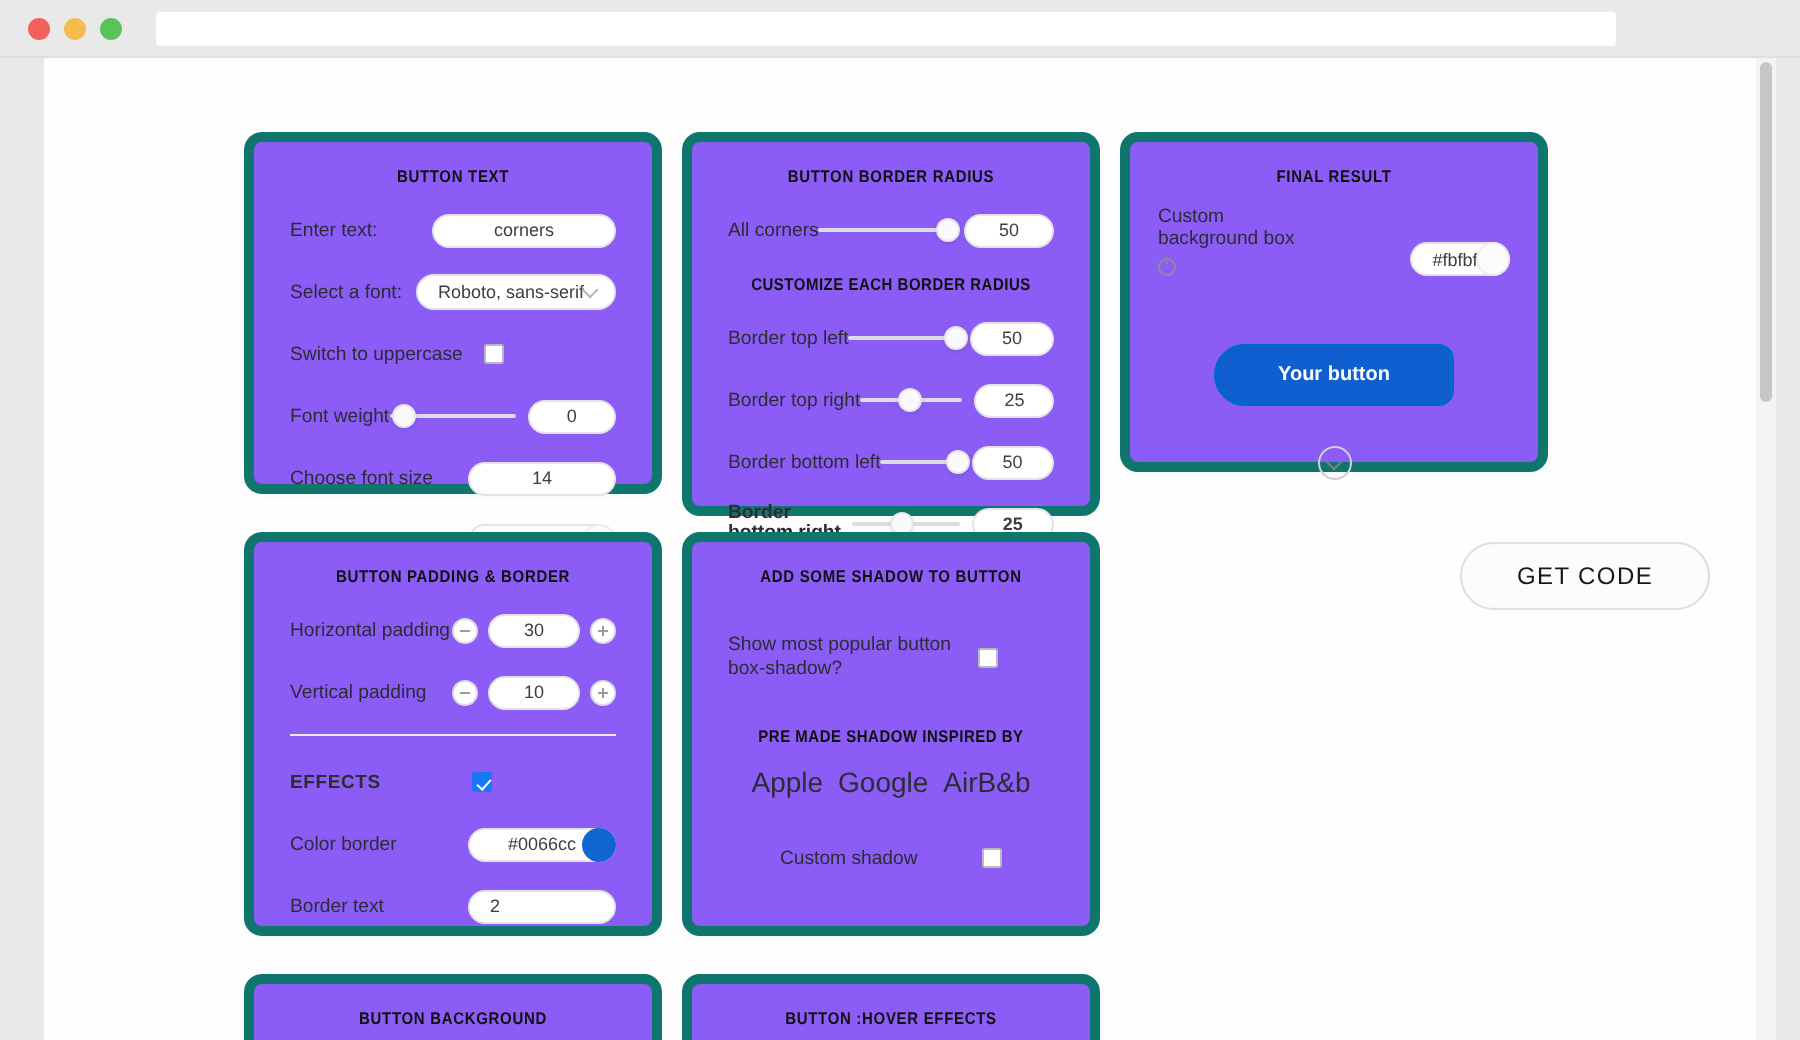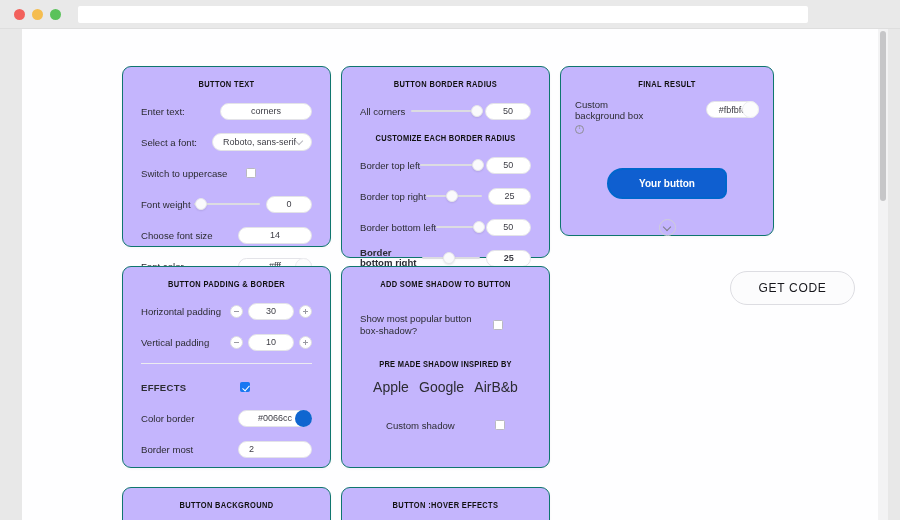--- a/index.html
+++ b/index.html
@@ -57,22 +57,22 @@
     background: #c6c6c8; border-radius: 3px;
   }
 
   
   #board {
     position: absolute; left: 100px; top: 6px;
     width: 756px;
   }
   .panel {
     position: absolute;
-    background: #c4b5fd;
-    border: 1px solid #0f766e;
+    background: #8b5cf6;
+    border: 5px solid #0f766e;
     border-radius: 9px;
     box-shadow: 0 1px 3px rgba(20,20,40,0.035);
   }
   .panel-title {
     text-align: center;
     font-size: 8.5px;
     font-weight: 700;
     letter-spacing: 0.4px;
     color: #111;
     font-family: "Liberation Sans Narrow", "Liberation Sans", sans-serif;
@@ -405,21 +405,21 @@
             <span class="track"></span>
             <span class="knob" style="left:36%;"></span>
           </span>
           <span class="pill w-46">25</span>
         </div>
       </div>
 
       <div class="panel" style="left:438px; top:31px; width:214px; height:170px;">
         <div class="panel-title">FINAL RESULT</div>
 
-        <div class="row" style="align-items:flex-start; padding:0 14px;gap:24px;">
+        <div class="row" style="align-items:flex-end; padding:0 14px;gap:24px;">
           <span style="display:flex; flex-direction:column; gap:4px;">
             <span class="lbl">Custom background box</span>
             <span class="info-ico"></span>
           </span>
           <span class="spacer"></span>
           <span class="pill w-66" style="margin-top:2px;">
             <span>#fbfbfd</span>
             <span class="swatch light"></span>
           </span>
         </div>
@@ -465,21 +465,21 @@
         <div class="row">
           <span class="lbl">Color border</span>
           <span class="spacer"></span>
           <span class="pill w-74">
             <span>#0066cc</span>
             <span class="swatch blue"></span>
           </span>
         </div>
 
         <div class="row">
-          <span class="lbl">Border most</span>
+          <span class="lbl">Border text</span>
           <span class="spacer"></span>
           <span class="pill w-74" style="justify-content:flex-start; padding-left:10px;">2</span>
         </div>
       </div>
 
       <div class="panel" style="left:219px; top:231px; width:209px; height:202px;">
         <div class="panel-title">ADD SOME SHADOW TO BUTTON</div>
 
         <div class="row" style="margin-top:24px; align-items:center;">
           <span class="lbl" style="width:112px; line-height:12px;">Show most popular button box-shadow?</span>

